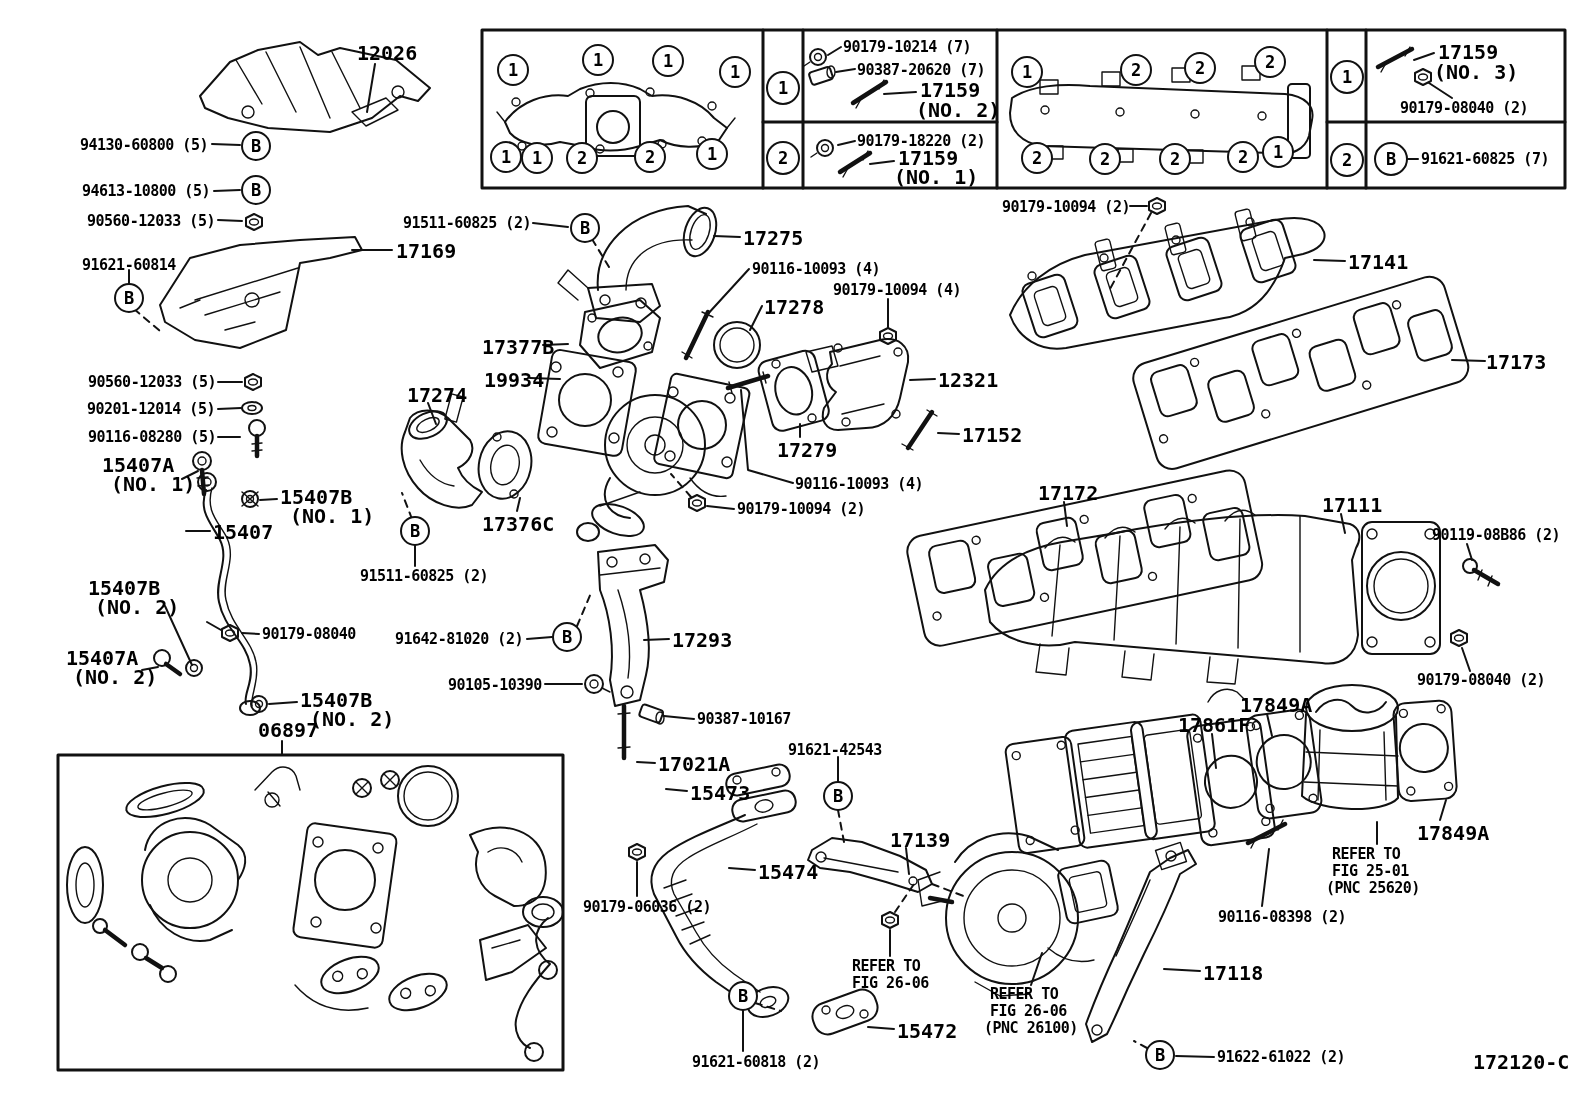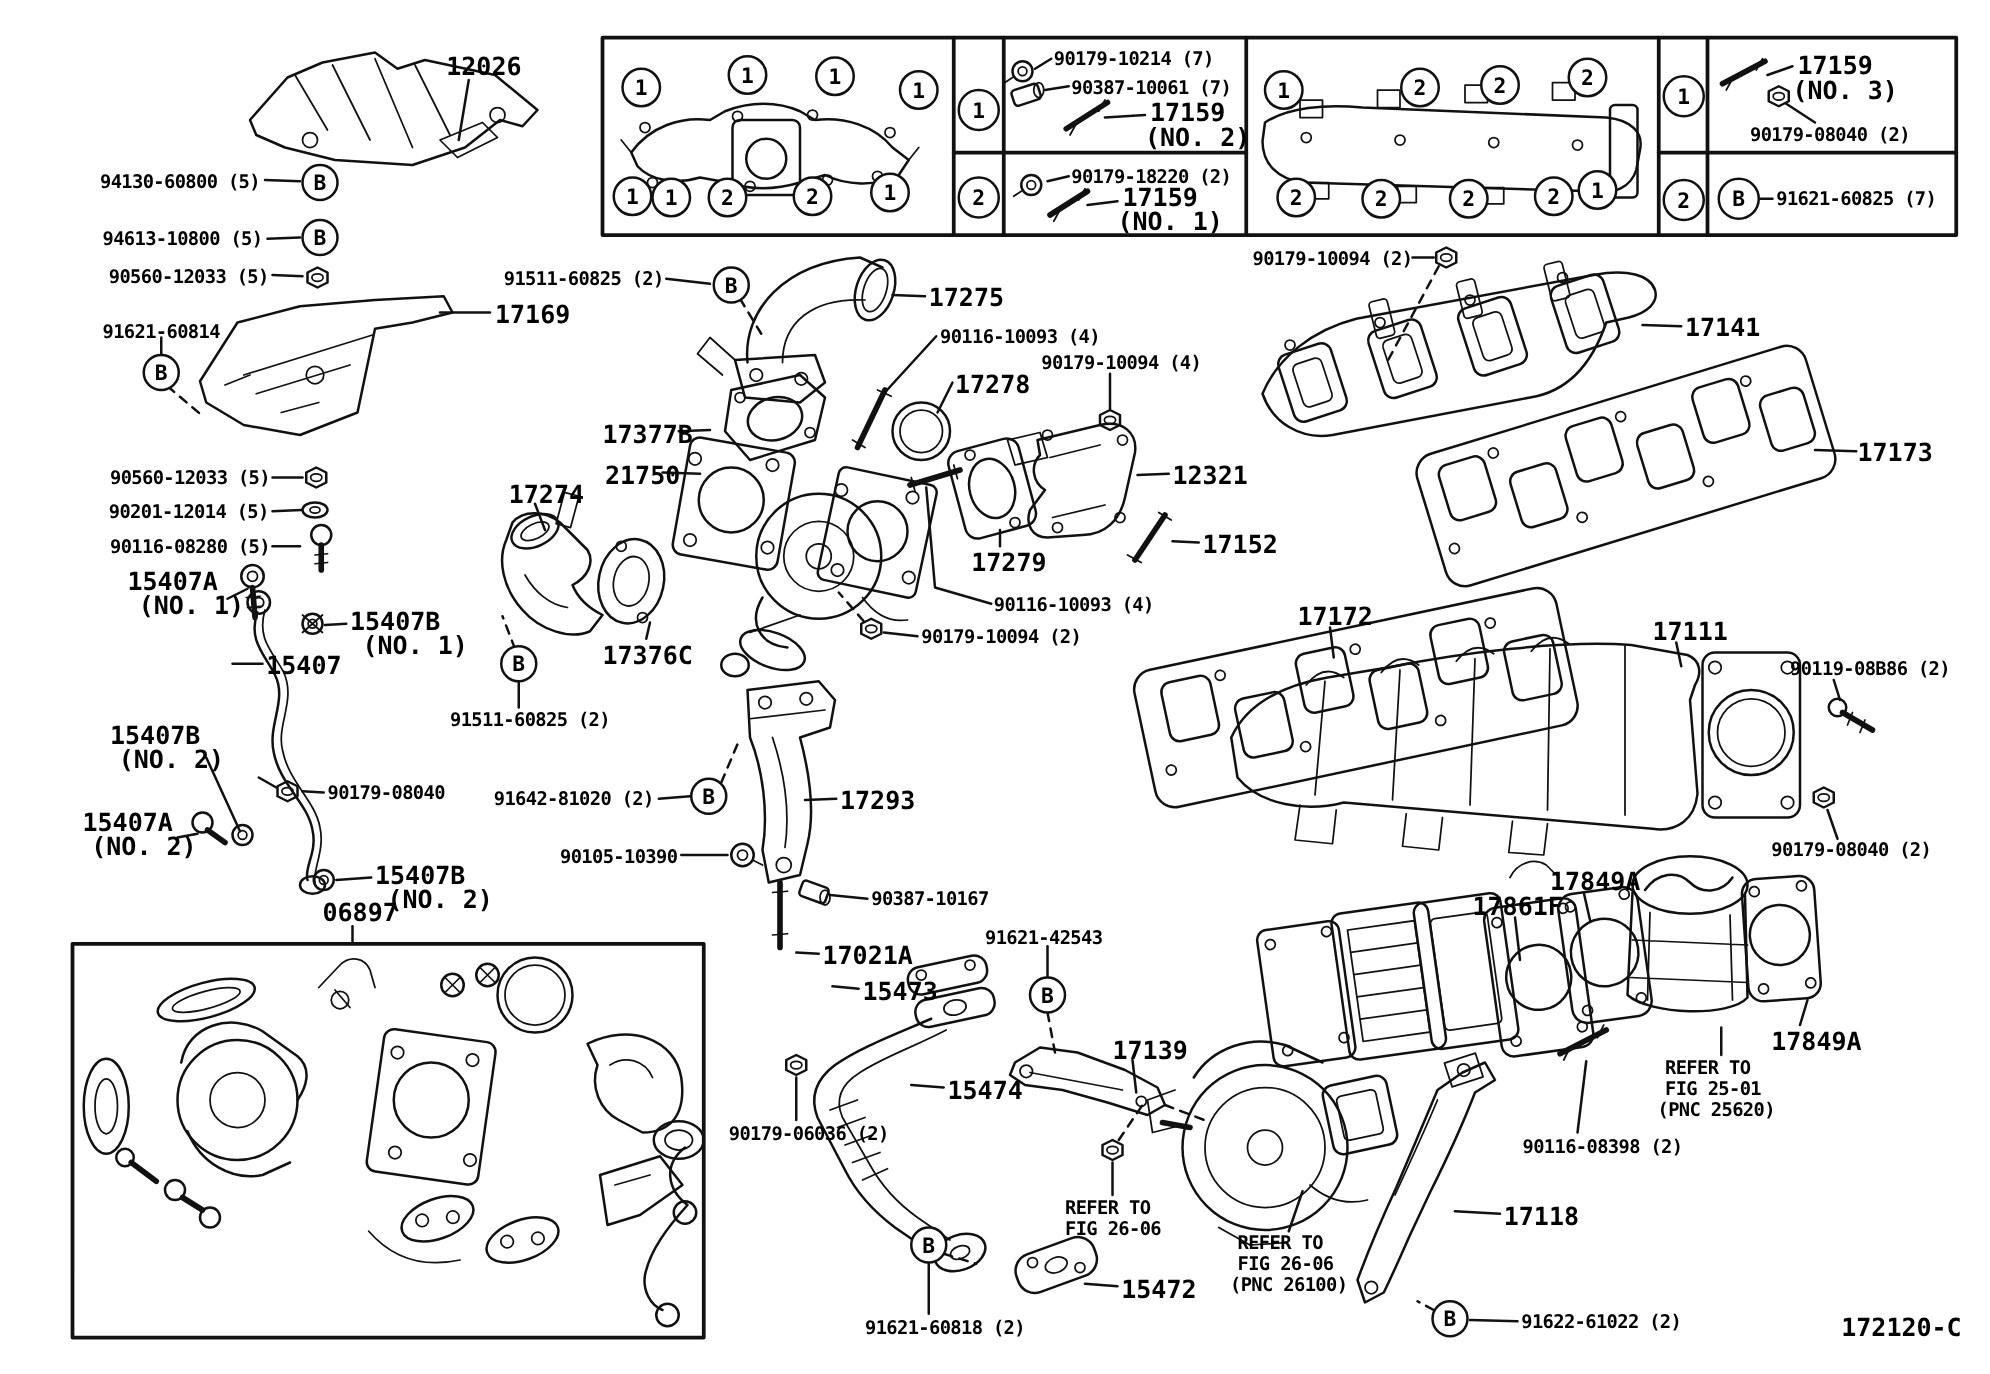--- a/index.html
+++ b/index.html
@@ -814,21 +814,21 @@
       </g>
 </svg>
 
 <div class="lbl lg" style="left:357px;top:42px">12026</div>
 <div class="lbl lg" style="left:396px;top:240px">17169</div>
 <div class="lbl lg" style="left:213px;top:521px">15407</div>
 <div class="lbl lg" style="left:258px;top:719px">06897</div>
 <div class="lbl lg" style="left:743px;top:227px">17275</div>
 <div class="lbl lg" style="left:764px;top:296px">17278</div>
 <div class="lbl lg" style="left:482px;top:336px">17377B</div>
-<div class="lbl lg" style="left:484px;top:369px">21750</div>
+<div class="lbl lg" style="left:484px;top:369px">19934</div>
 <div class="lbl lg" style="left:407px;top:384px">17274</div>
 <div class="lbl lg" style="left:938px;top:369px">12321</div>
 <div class="lbl lg" style="left:777px;top:439px">17279</div>
 <div class="lbl lg" style="left:962px;top:424px">17152</div>
 <div class="lbl lg" style="left:482px;top:513px">17376C</div>
 <div class="lbl lg" style="left:672px;top:629px">17293</div>
 <div class="lbl lg" style="left:658px;top:753px">17021A</div>
 <div class="lbl lg" style="left:690px;top:782px">15473</div>
 <div class="lbl lg" style="left:758px;top:861px">15474</div>
 <div class="lbl lg" style="left:897px;top:1020px">15472</div>
@@ -883,21 +883,21 @@
 <div class="lbl sm" style="left:852px;top:958px">REFER TO</div>
 <div class="lbl sm" style="left:852px;top:975px">FIG 26-06</div>
 <div class="lbl sm" style="left:990px;top:986px">REFER TO</div>
 <div class="lbl sm" style="left:990px;top:1003px">FIG 26-06</div>
 <div class="lbl sm" style="left:984px;top:1020px">(PNC 26100)</div>
 <div class="lbl sm" style="left:1332px;top:846px">REFER TO</div>
 <div class="lbl sm" style="left:1332px;top:863px">FIG 25-01</div>
 <div class="lbl sm" style="left:1326px;top:880px">(PNC 25620)</div>
 
 <div class="lbl sm" style="left:843px;top:39px">90179-10214 (7)</div>
-<div class="lbl sm" style="left:857px;top:62px">90387-10061 (7)</div>
+<div class="lbl sm" style="left:857px;top:62px">90387-20620 (7)</div>
 <div class="lbl lg" style="left:920px;top:79px">17159</div>
 <div class="lbl lg" style="left:916px;top:99px">(NO. 2)</div>
 <div class="lbl sm" style="left:857px;top:133px">90179-18220 (2)</div>
 <div class="lbl lg" style="left:898px;top:147px">17159</div>
 <div class="lbl lg" style="left:894px;top:166px">(NO. 1)</div>
 <div class="lbl lg" style="left:1438px;top:41px">17159</div>
 <div class="lbl lg" style="left:1434px;top:61px">(NO. 3)</div>
 <div class="lbl sm" style="left:1400px;top:100px">90179-08040 (2)</div>
 <div class="lbl sm" style="left:1421px;top:151px">91621-60825 (7)</div>
 

